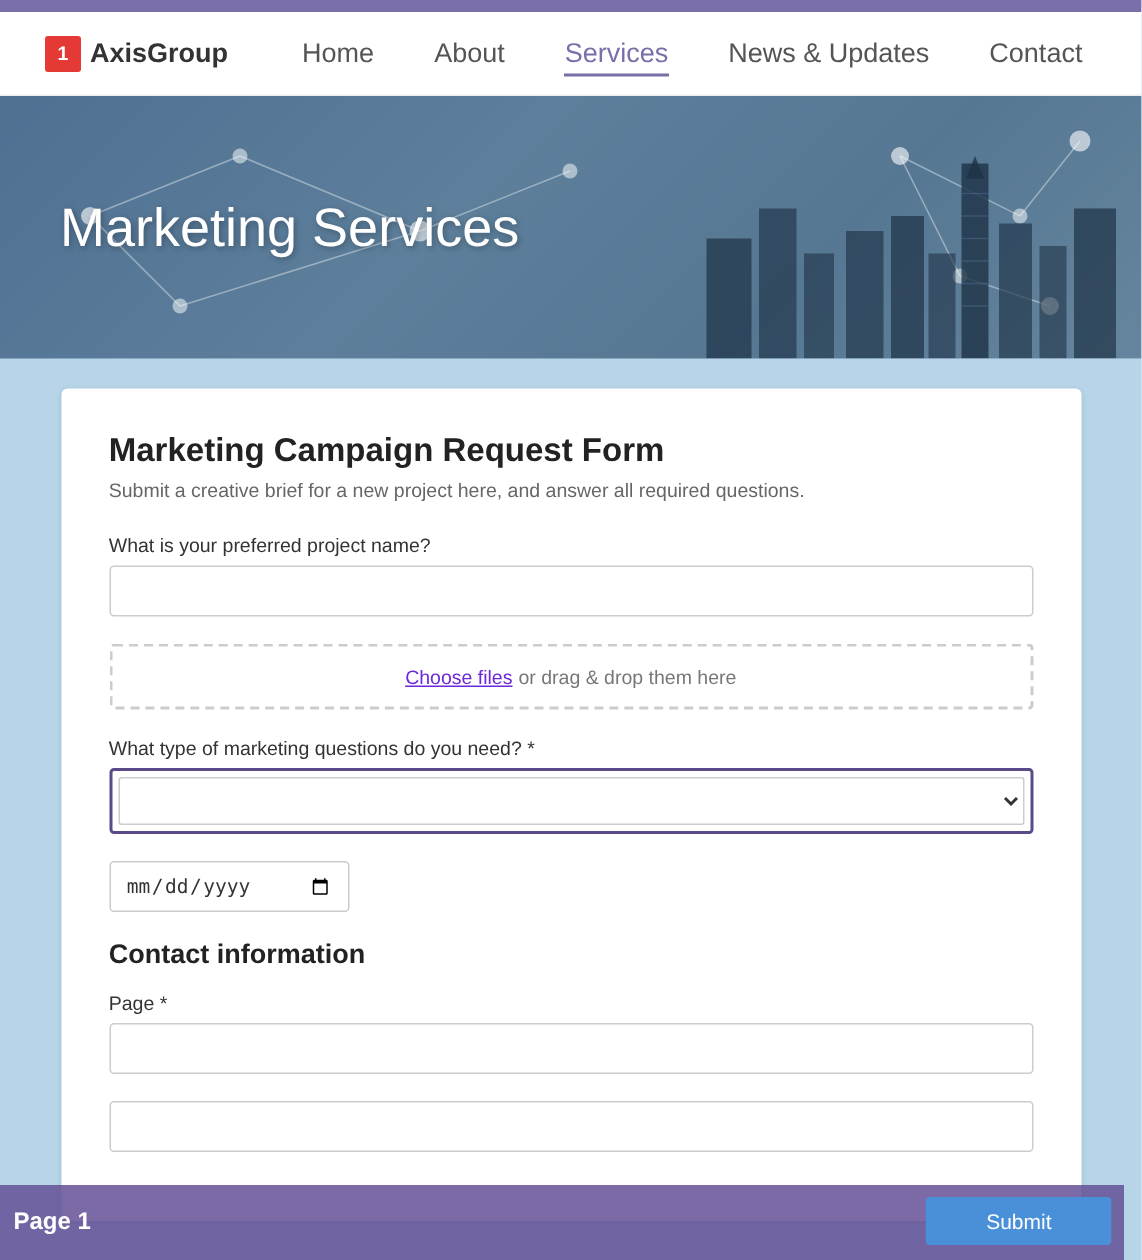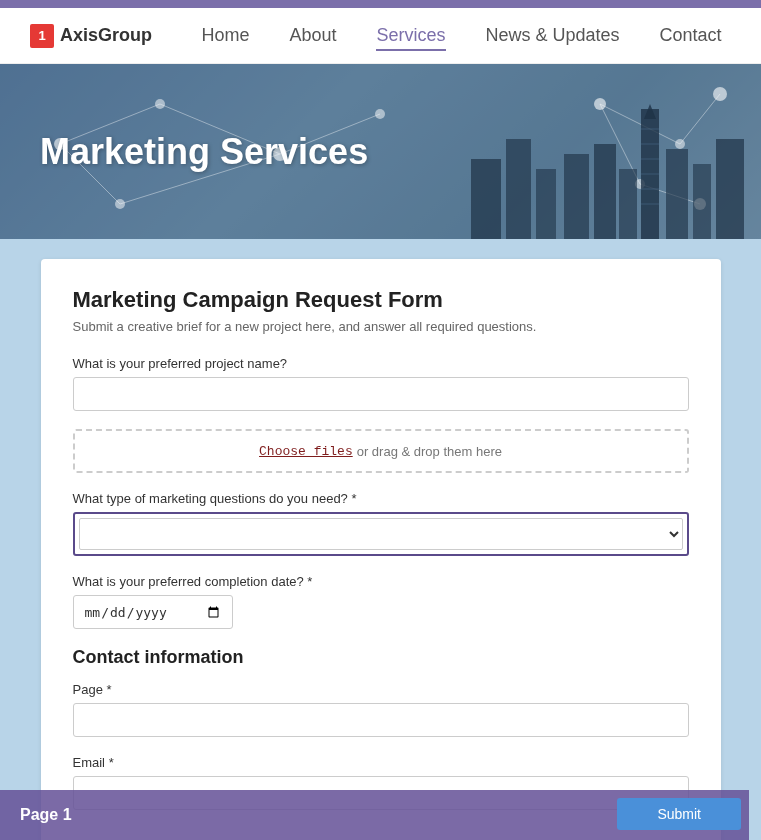--- a/index.html
+++ b/index.html
@@ -79,21 +79,21 @@
     .hero-overlay {
       position: absolute;
       inset: 0;
       background: rgba(70, 100, 130, 0.55);
     }
     .hero-title {
       position: relative;
       z-index: 2;
       color: #fff;
       font-size: 36px;
-      font-weight: bold;
+      font-weight: normal;
       text-shadow: 1px 1px 4px rgba(0,0,0,0.3);
     }
 
     
     .city-silhouette {
       position: absolute;
       bottom: 0;
       right: 0;
       width: 300px;
       height: 140px;
@@ -161,24 +161,23 @@
       border: 2px dashed #ccc;
       border-radius: 3px;
       display: flex;
       align-items: center;
       justify-content: center;
       font-size: 13px;
       color: #777;
       cursor: pointer;
     }
     .file-upload a {
-      color: #7f1d1d;
+      color: #6d28d9;
       text-decoration: underline;
       margin-right: 4px;
-      font-family: Liberation Mono, monospace;
     }
 
     
     .select-wrapper {
       border: 2px solid #5a4a8a;
       border-radius: 3px;
       padding: 4px;
     }
     .form-select {
       width: 100%;
@@ -219,21 +218,21 @@
     
     .bottom-bar {
       position: fixed;
       bottom: 0;
       left: 0;
       right: 12px;
       height: 50px;
       background: rgba(100, 80, 150, 0.85);
       display: flex;
       align-items: center;
-      padding: 0 20px;
+      padding: 0 9px;
       z-index: 100;
     }
     .page-indicator {
       color: #fff;
       font-size: 16px;
       font-weight: bold;
     }
 
     
     .submit-btn {
@@ -360,41 +359,35 @@
           <option value="digital">Digital Marketing</option>
           <option value="print">Print Campaign</option>
           <option value="social">Social Media</option>
           <option value="email">Email Campaign</option>
           <option value="event">Event Marketing</option>
         </select>
       </div>
     </div>
 
     <div class="form-group">
-      <label class="form-label">
-        <span>What is your preferred completion date?</span> <span class="required">*</span>
-      </label>
       <div class="date-wrapper">
         <input type="date" class="date-input form-input" style="">
       </div>
     </div>
 
     <h3 class="section-title">Contact information</h3>
 
     <div class="form-group">
       <label class="form-label">
         <span>Page</span> <span class="required">*</span>
       </label>
       <input type="text" class="form-input" style="">
     </div>
 
     <div class="form-group">
-      <label class="form-label">
-        <span>Email</span> <span class="required">*</span>
-      </label>
       <input type="email" class="form-input" style="">
     </div>
 
   </div>
 </div>
 
 <div class="bottom-bar">
   <span class="page-indicator">Page 1</span>
 </div>
 

